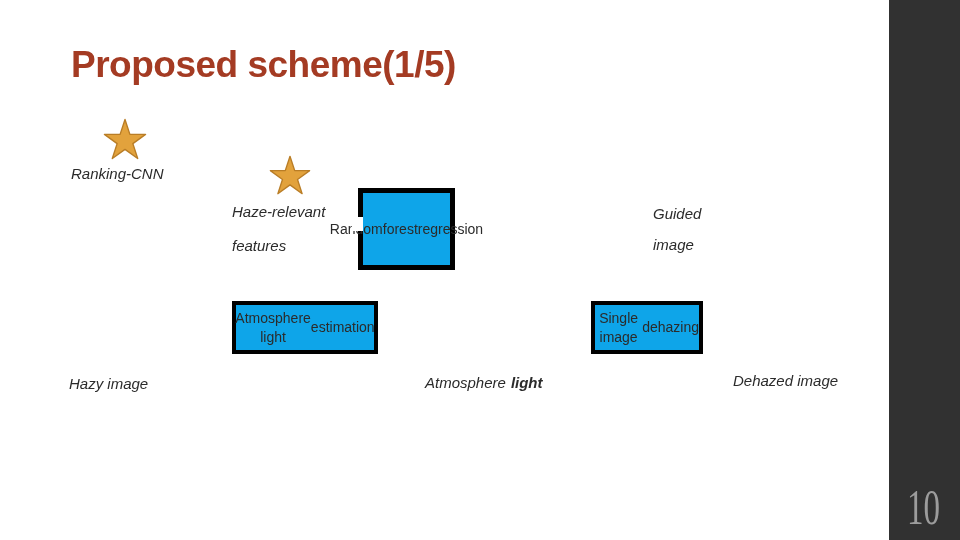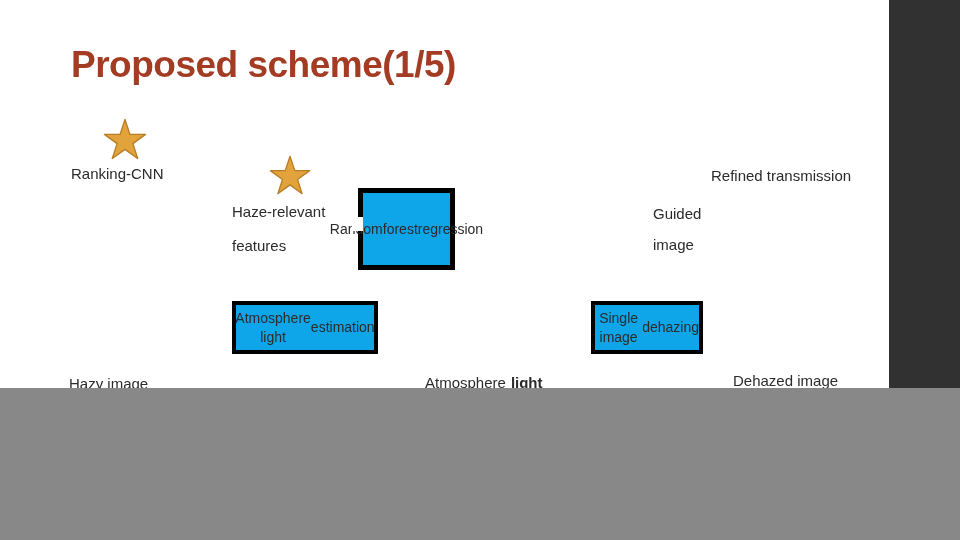--- a/index.html
+++ b/index.html
@@ -1,18 +1,18 @@
 <!DOCTYPE html>
 <html style="--background: #FFFFFF; --title: #A43B23; --label-text: #2B2B2B; --star-fill: #E2A23C; --star-stroke: #B97D26; --box-border: #000000; --sidebar: #313131; --page-number: #9C9C9C;"><head>
 <meta charset="utf-8">
 <style>
   html,body{margin:0;padding:0;background:#888;}
   .slide{
     position:relative;
-    width:960px;height:388px;
+    width:960px;height:540px;
     background:var(--background,#fff);
     overflow:hidden;
     font-family:"Liberation Sans",sans-serif;
     color:var(--label-text,#2b2b2b);
   }
   .sidebar{
     position:absolute;left:889px;top:0;width:71px;height:540px;
     background:var(--sidebar,#313131);
   }
   .page-number{
@@ -22,21 +22,21 @@
     color:var(--page-number,#9c9c9c);
     transform:scaleX(0.66);transform-origin:right top;
   }
   .title{
     position:absolute;left:71px;top:44px;margin:0;
     font-size:37px;font-weight:bold;letter-spacing:-0.5px;
     color:var(--title,#a43b23);
     white-space:nowrap;
   }
   .label{
-    position:absolute;font-size:15px;line-height:16px;white-space:nowrap;
+    position:absolute;font-size:15px;line-height:16px;white-space:nowrap;font-style:italic;
   }
   .label.centered{text-align:left;white-space:nowrap;}
   .bold{font-weight:bold;margin-left:5px;text-align:center;}
   .dbox{
     position:absolute;box-sizing:border-box;
     background:#0ea5e9;border:5px solid var(--box-border,#000);
     display:flex;flex-direction:row;justify-content:center;align-items:center;
     font-size:14px;line-height:19px;text-align:center;
   }
   .dbox.thin{border-width:4px;}
@@ -62,21 +62,20 @@
   <svg class="star" style="left:267px;top:155px" width="46" height="40" viewBox="0 0 100 91" aria-hidden="true">
     <polygon points="50,3 60.6,35.4 94.7,35.5 67.1,55.6 77.6,88 50,68 22.4,88 32.9,55.6 5.3,35.5 39.4,35.4"></polygon>
   </svg>
 
   <div class="label" style="left:71px;top:166px">Ranking-CNN</div>
 
   <div class="label centered" style="left:232px;top:204px;width:124px">Haze-relevant</div>
   <div class="label centered" style="left:232px;top:238px;width:124px">features</div>
 
 
-  <div class="label" style="left:711px;top:168px">Refined transmission</div>
 
   <div class="label centered" style="left:653px;top:206px;width:70px">Guided</div>
   <div class="label centered" style="left:653px;top:237px;width:70px">image</div>
 
   <div class="label" style="left:69px;top:376px">Hazy image</div>
 
   <div class="label" style="left:425px;top:375px">
     <span>Atmosphere</span><span class="bold">light</span>
   </div>
 

